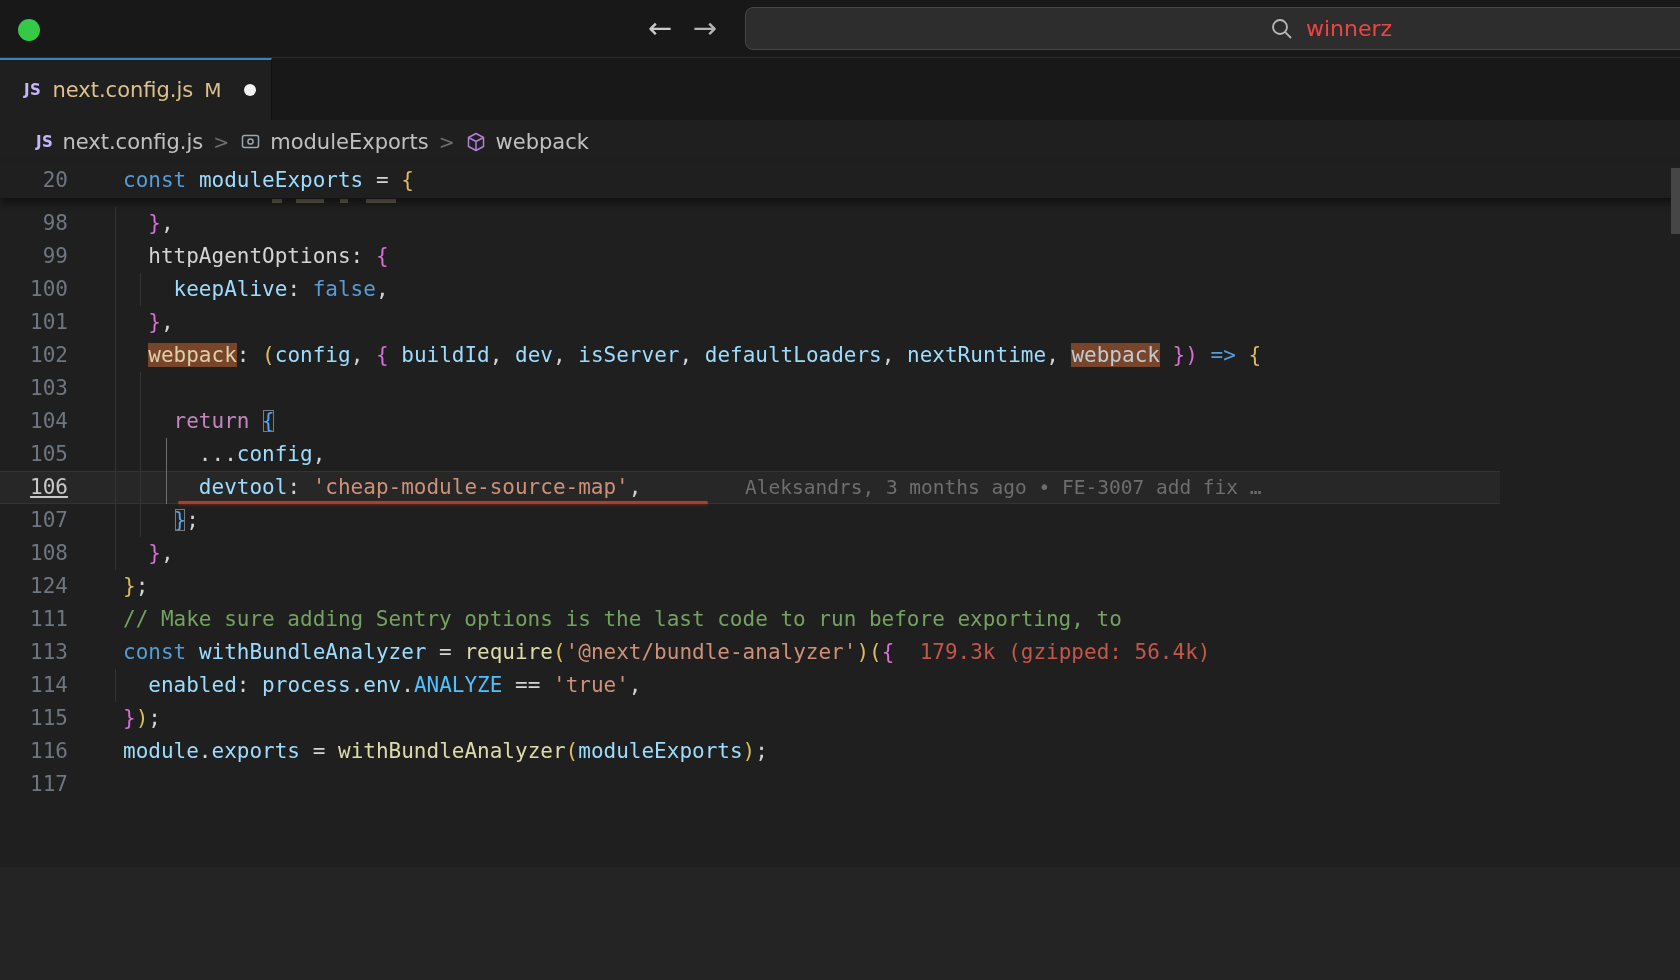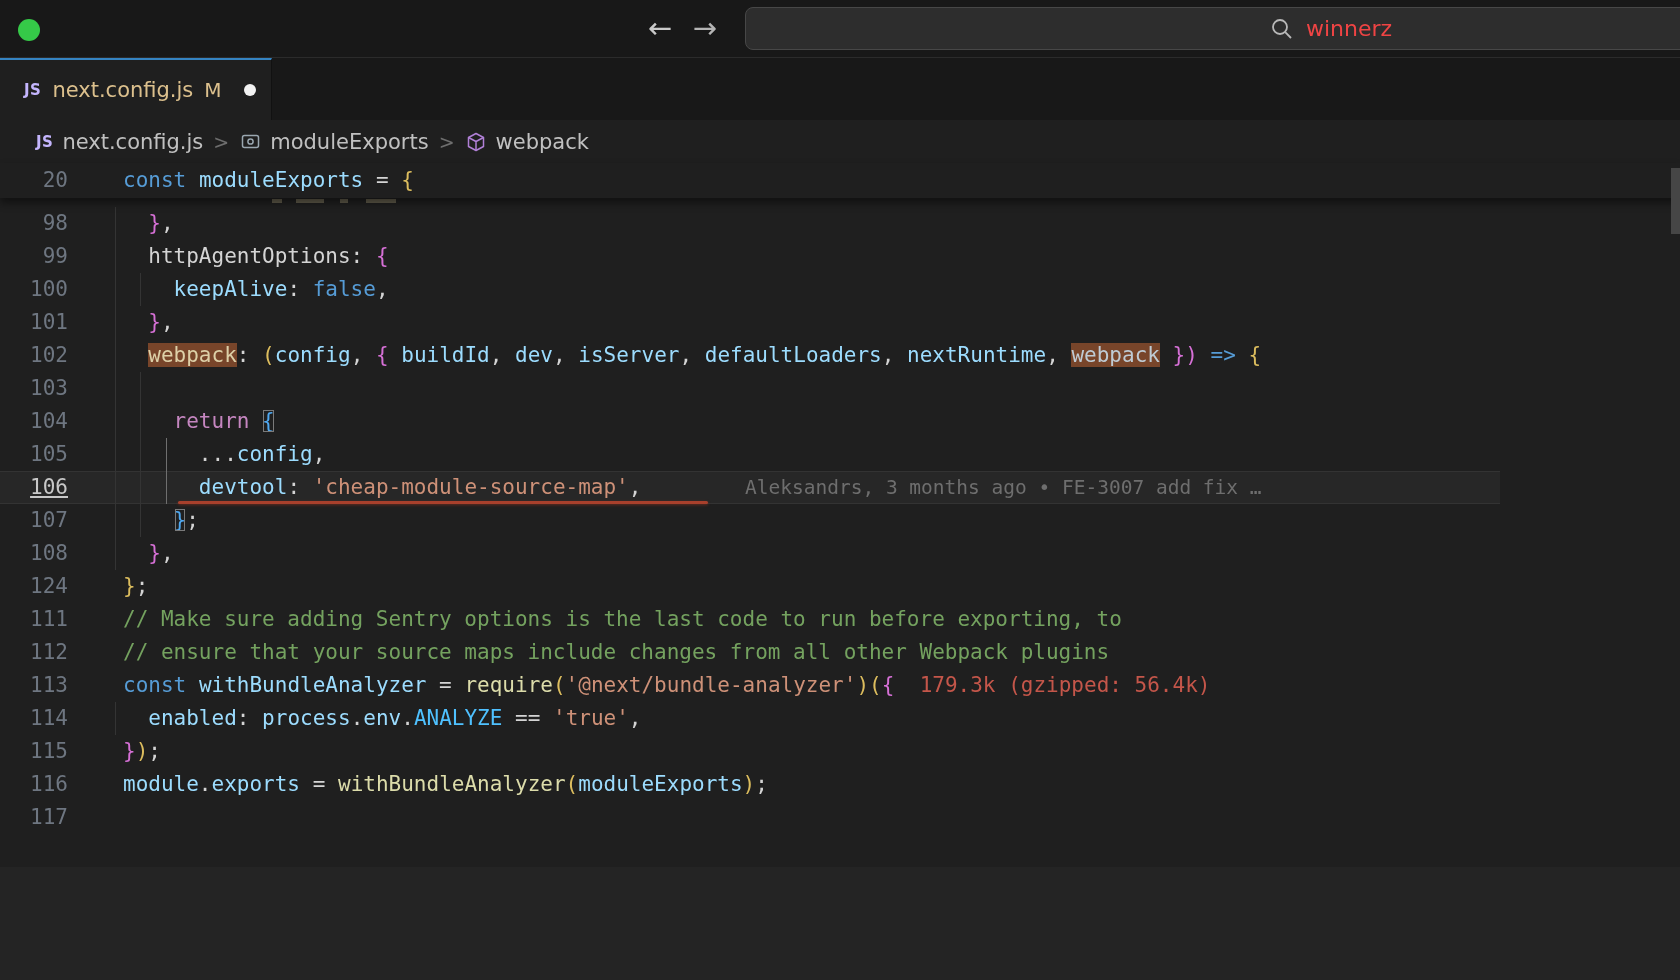--- a/index.html
+++ b/index.html
@@ -128,21 +128,20 @@
     <div class="row"><span class="gut">101</span><span class="guide" style="left: 115px;"></span><span class="txt"><span class="tk-pk">  }</span><span class="tk-d">,</span></span></div>
     <div class="row"><span class="gut">102</span><span class="guide" style="left: 115px;"></span><span class="txt"><span class="tk-d">  </span><span class="tk-hlk">webpack</span><span class="tk-d">: </span><span class="tk-gd">(</span><span class="tk-prop">config</span><span class="tk-d">, </span><span class="tk-pk">{</span><span class="tk-d"> </span><span class="tk-prop">buildId</span><span class="tk-d">, </span><span class="tk-prop">dev</span><span class="tk-d">, </span><span class="tk-prop">isServer</span><span class="tk-d">, </span><span class="tk-prop">defaultLoaders</span><span class="tk-d">, </span><span class="tk-prop">nextRuntime</span><span class="tk-d">, </span><span class="tk-hlp">webpack</span><span class="tk-d"> </span><span class="tk-pk">}</span><span class="tk-pk">)</span><span class="tk-d"> </span><span class="tk-kw">=&gt;</span><span class="tk-d"> </span><span class="tk-gd">{</span></span></div>
     <div class="row"><span class="gut">103</span><span class="guide" style="left: 115px;"></span><span class="guide" style="left: 140.28px;"></span></div>
     <div class="row"><span class="gut">104</span><span class="guide" style="left: 115px;"></span><span class="guide" style="left: 140.28px;"></span><span class="txt"><span class="tk-d">    </span><span class="tk-ctrl">return</span><span class="tk-d"> </span><span class="tk-bm">{</span></span></div>
     <div class="row"><span class="gut">105</span><span class="guide" style="left: 115px;"></span><span class="guide" style="left: 140.28px;"></span><span class="guide ag" style="left: 165.56px;"></span><span class="txt"><span class="tk-d">      ...</span><span class="tk-prop">config</span><span class="tk-d">,</span></span></div>
     <div class="row cur"><span class="gut">106</span><span class="guide" style="left: 115px;"></span><span class="guide" style="left: 140.28px;"></span><span class="guide ag" style="left: 165.56px;"></span><span class="txt"><span class="tk-d">      </span><span class="tk-prop">devtool</span><span class="tk-d">: </span><span class="tk-str">'cheap-module-source-map'</span><span class="tk-d">,</span></span><span class="blame">Aleksandrs, 3 months ago • FE-3007 add fix …</span><div class="err-underline"></div></div>
     <div class="row"><span class="gut">107</span><span class="guide" style="left: 115px;"></span><span class="guide" style="left: 140.28px;"></span><span class="txt"><span class="tk-d">    </span><span class="tk-bm">}</span><span class="tk-d">;</span></span></div>
     <div class="row"><span class="gut">108</span><span class="guide" style="left: 115px;"></span><span class="txt"><span class="tk-pk">  }</span><span class="tk-d">,</span></span></div>
     <div class="row"><span class="gut">124</span><span class="txt"><span class="tk-gd">}</span><span class="tk-d">;</span></span></div>
     <div class="row"><span class="gut">111</span><span class="txt"><span class="tk-cm">// Make sure adding Sentry options is the last code to run before exporting, to</span></span></div>
-    <div class="row"><span class="gut">112</span><span class="txt"><span class="tk-cm">// ensure that your source maps include changes from all other Webpack plugins</span></span></div>
     <div class="row"><span class="gut">113</span><span class="txt"><span class="tk-kw">const</span><span class="tk-d"> </span><span class="tk-prop">withBundleAnalyzer</span><span class="tk-d"> </span><span class="tk-d">=</span><span class="tk-d"> </span><span class="tk-fn">require</span><span class="tk-gd">(</span><span class="tk-str">'@next/bundle-analyzer'</span><span class="tk-gd">)</span><span class="tk-gd">(</span><span class="tk-pk">{</span><span class="tk-d">  </span><span class="tk-cost">179.3k (gzipped: 56.4k)</span></span></div>
     <div class="row"><span class="gut">114</span><span class="guide" style="left: 115px;"></span><span class="txt"><span class="tk-d">  </span><span class="tk-prop">enabled</span><span class="tk-d">: </span><span class="tk-prop">process</span><span class="tk-d">.</span><span class="tk-prop">env</span><span class="tk-d">.</span><span class="tk-cyan">ANALYZE</span><span class="tk-d"> </span><span class="tk-d">==</span><span class="tk-d"> </span><span class="tk-str">'true'</span><span class="tk-d">,</span></span></div>
     <div class="row"><span class="gut">115</span><span class="txt"><span class="tk-pk">}</span><span class="tk-gd">)</span><span class="tk-d">;</span></span></div>
     <div class="row"><span class="gut">116</span><span class="txt"><span class="tk-prop">module</span><span class="tk-d">.</span><span class="tk-prop">exports</span><span class="tk-d"> </span><span class="tk-d">=</span><span class="tk-d"> </span><span class="tk-fn">withBundleAnalyzer</span><span class="tk-gd">(</span><span class="tk-prop">moduleExports</span><span class="tk-gd">)</span><span class="tk-d">;</span></span></div>
     <div class="row"><span class="gut">117</span><span class="txt"></span></div>
   </div>
 
 <div class="bottom-band"></div>
 <div class="vscroll"></div>
 

